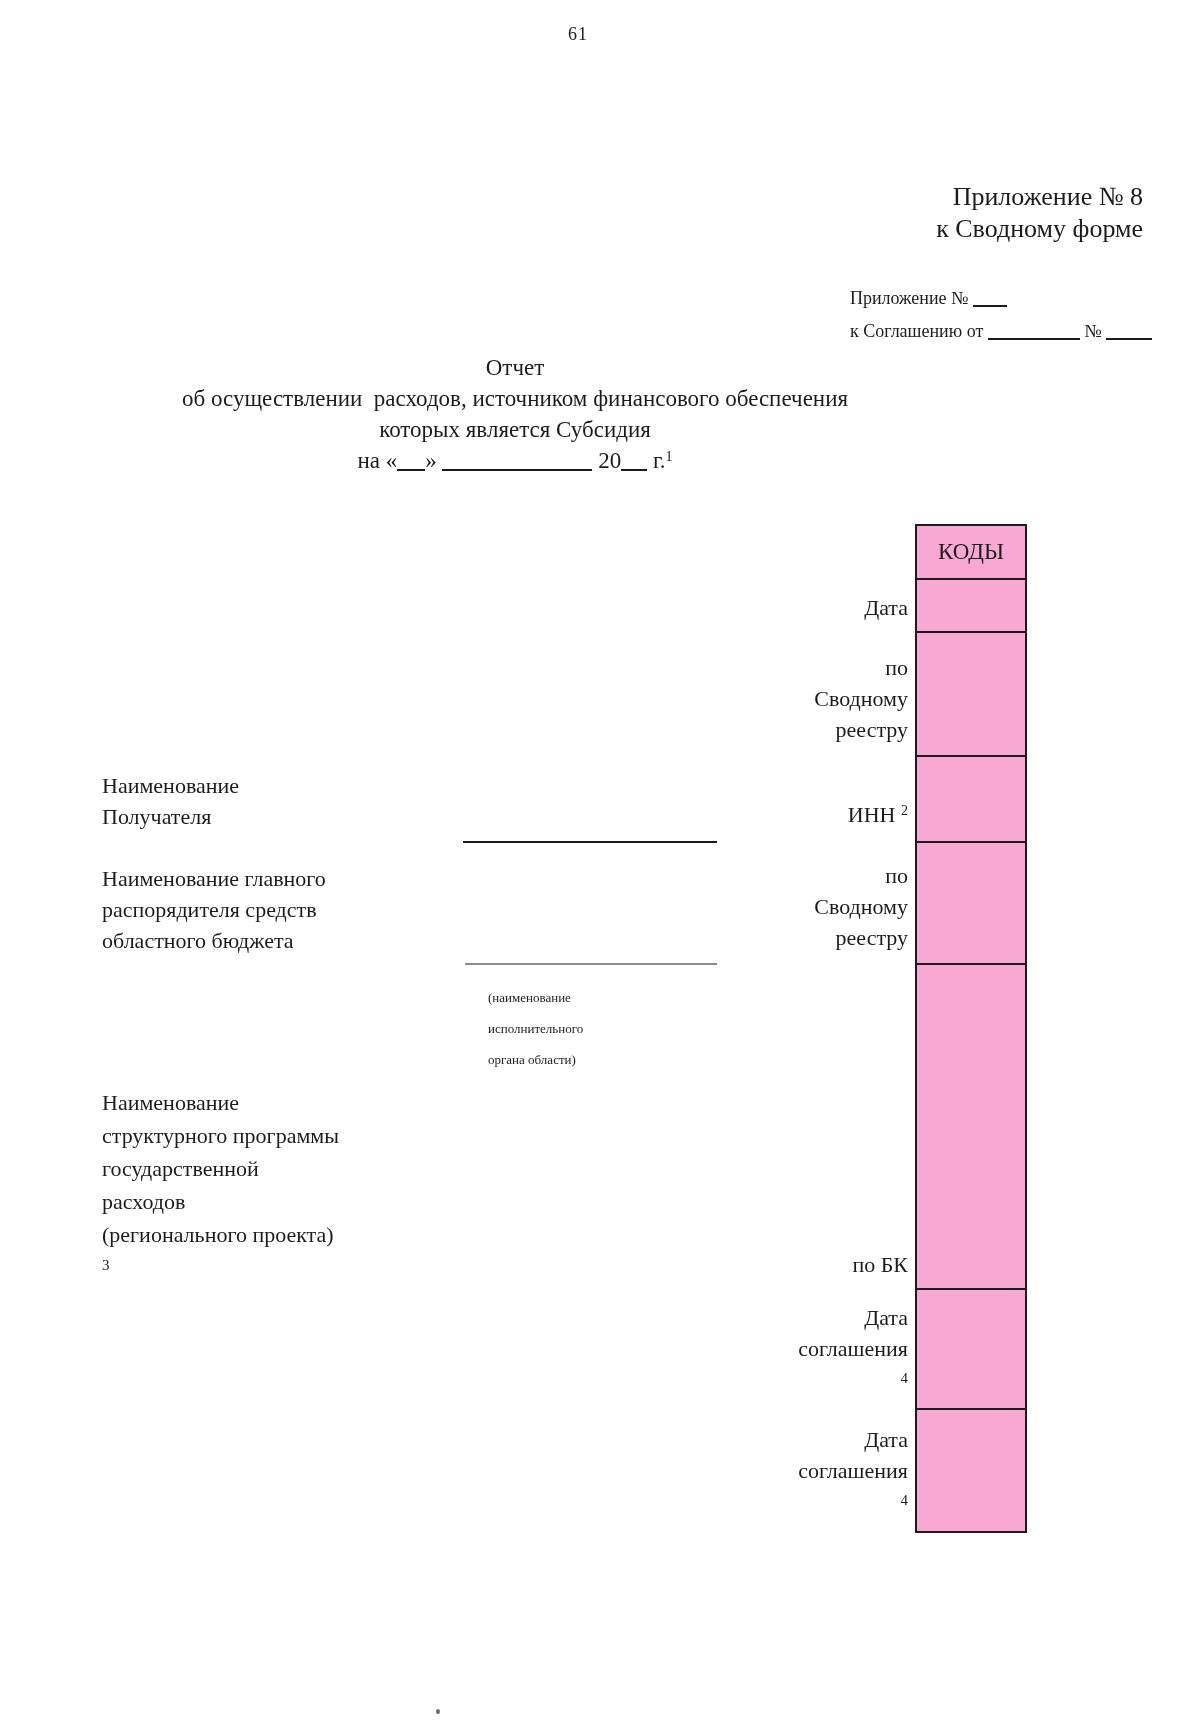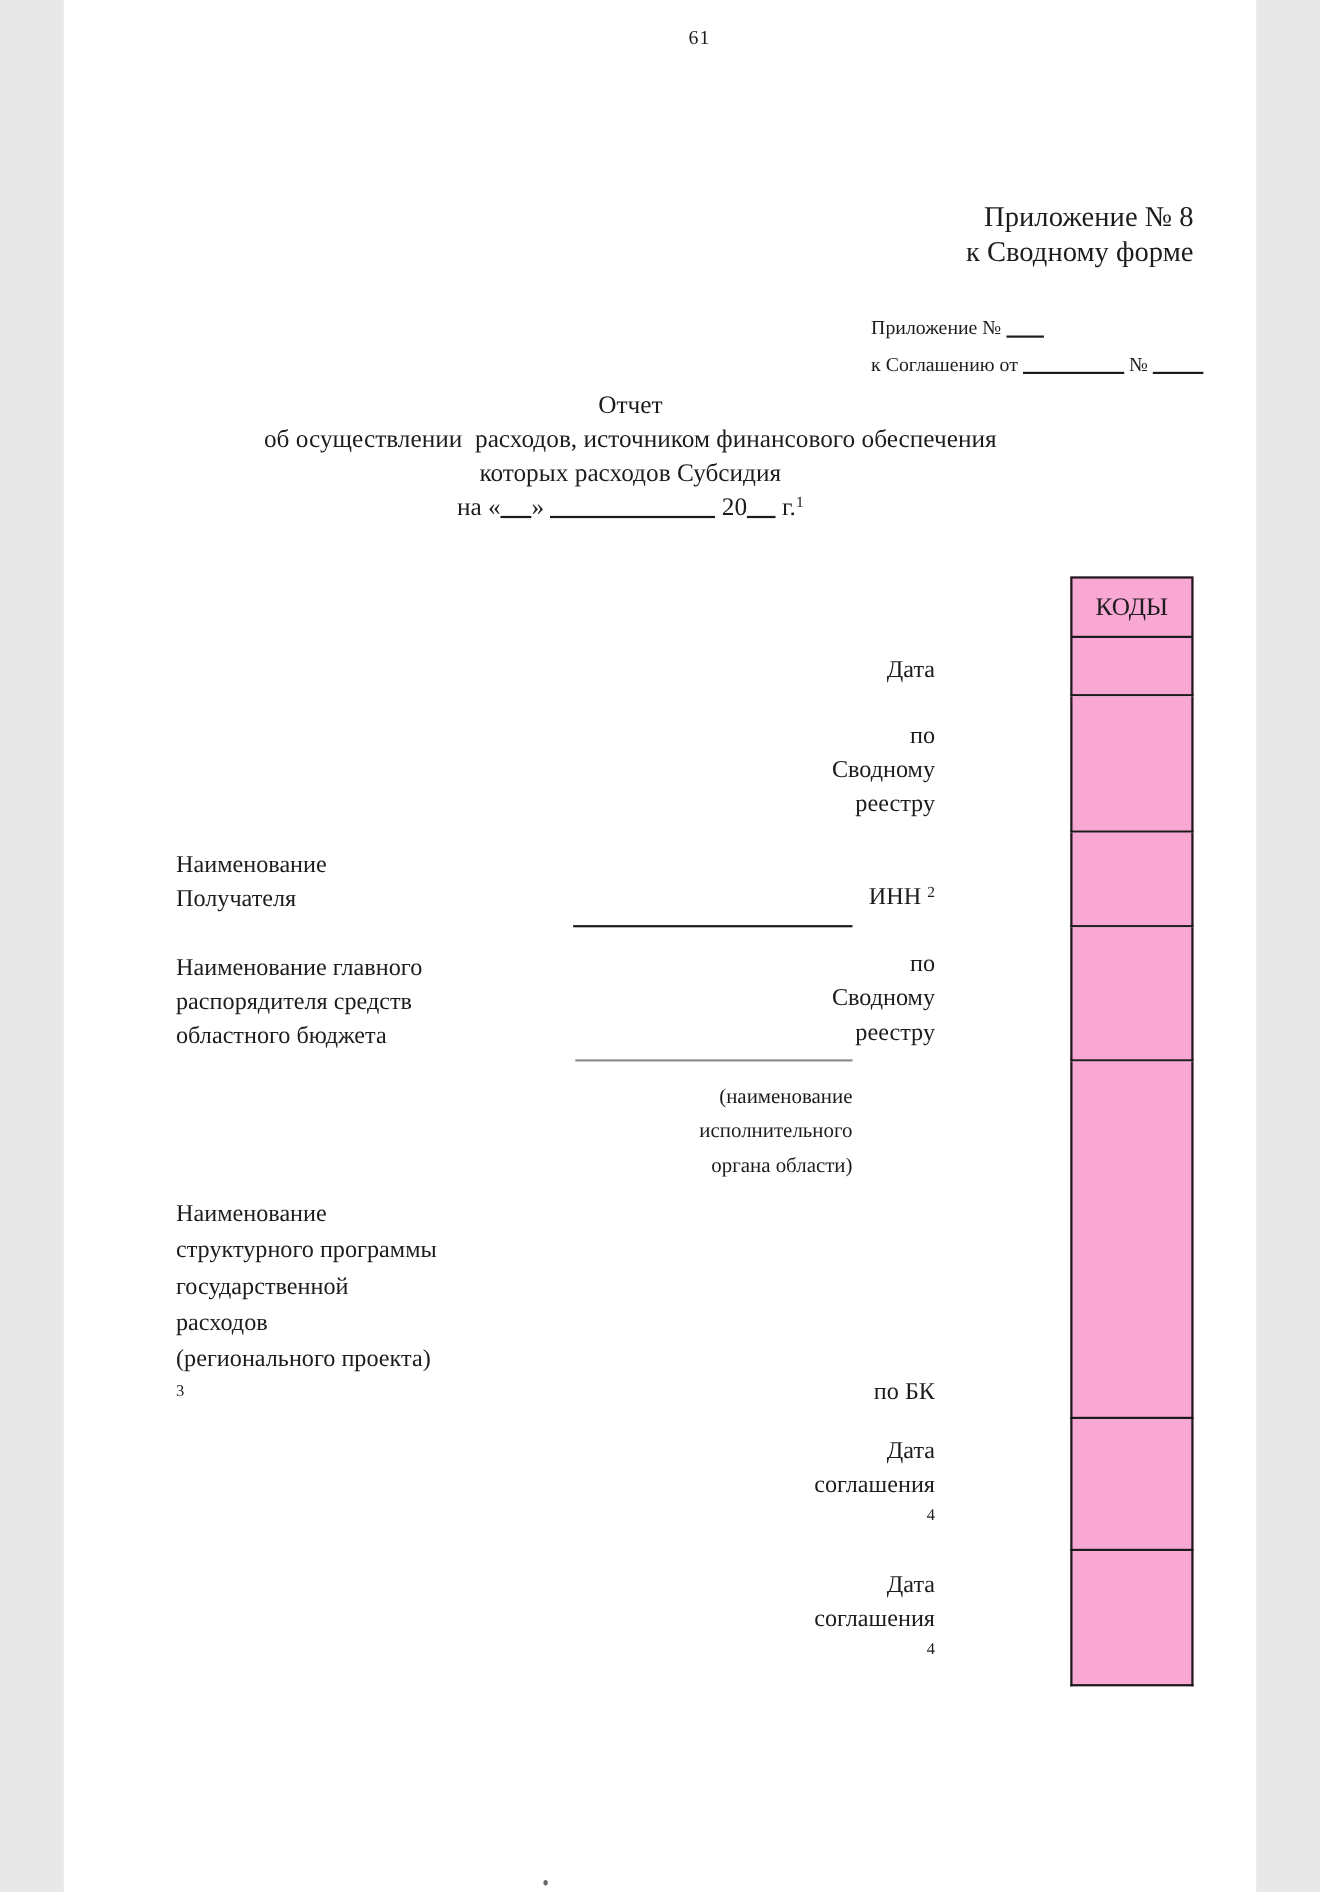--- a/index.html
+++ b/index.html
@@ -1,17 +1,17 @@
 <!DOCTYPE html>
 <html><head>
 <meta charset="utf-8">
 <style>
   html,body{margin:0;padding:0;background:#e8e8e8}
   .page{
-    position:relative;width:1084px;height:1720px;background:#ffffff;
+    position:relative;width:1200px;height:1720px;background:#ffffff;
     font-family:"Liberation Serif",serif;color:#1c1c1c;overflow:hidden;
     margin:0 auto;
   }
   .abs{position:absolute}
   .t22{font-size:22px;line-height:31px}
   .t23{font-size:23px;line-height:31px}
   .prewrap{white-space:pre-wrap}
   .sup{font-size:14px;vertical-align:7px;line-height:0}
   .fnline{font-size:15px;line-height:28px}
   .blank{display:inline-block;height:14px;border-bottom:2px solid #1c1c1c;vertical-align:-3px}
@@ -20,21 +20,21 @@
   #page-num{left:548px;top:24px;width:60px;text-align:center;font-size:18px;letter-spacing:1px}
   #hdr-appendix{right:57px;top:181px;font-size:26px;line-height:32px;text-align:right}
   #hdr-agreement{right:48px;top:282px;font-size:18px;line-height:33px;text-align:left}
 
   
   #title-block{left:100px;top:352px;width:830px;text-align:center}
 
   
   #lab-recipient{left:102px;top:770px;width:330px}
   #lab-grbs{left:102px;top:863px;width:340px}
-  #caption-org{left:465px;top:982px;width:252px;text-align:right;font-size:19px;line-height:31px}
+  #caption-org{left:488px;top:982px;width:252px;text-align:left;font-size:13px;line-height:31px}
   #lab-program{left:102px;top:1086px;width:330px;line-height:33px}
 
   
   #rule-recipient{left:463px;top:841px;width:254px;height:2px;background:#1c1c1c}
   #rule-org{left:465px;top:963px;width:252px;height:2px;background:#8d8d8d}
 
   
   .rlab{position:absolute;right:292px;width:280px;text-align:right;font-size:22px;line-height:31px}
   #lab-date{top:592px}
   #lab-reg1{top:652px}
@@ -80,21 +80,21 @@
       <span>к Соглашению от</span>
       <span class="blank" style="width:92px"></span>
       <span>№</span>
       <span class="blank" style="width:46px"></span>
     </div>
   </div>
 
   <div class="abs t23" id="title-block">
     <div>Отчет</div>
     <div class="prewrap">об осуществлении  расходов, источником финансового обеспечения</div>
-    <div>которых расходов Субсидия</div>
+    <div>которых является Субсидия</div>
     <div>
       <span>на</span>
       <span>«</span><span class="blank" style="width:28px"></span><span>»</span>
       <span class="blank" style="width:150px"></span>
       <span>20</span><span class="blank" style="width:26px"></span>
       <span>г.</span><span class="sup">1</span>
     </div>
   </div>
 
   <div class="abs t22" id="lab-recipient">

